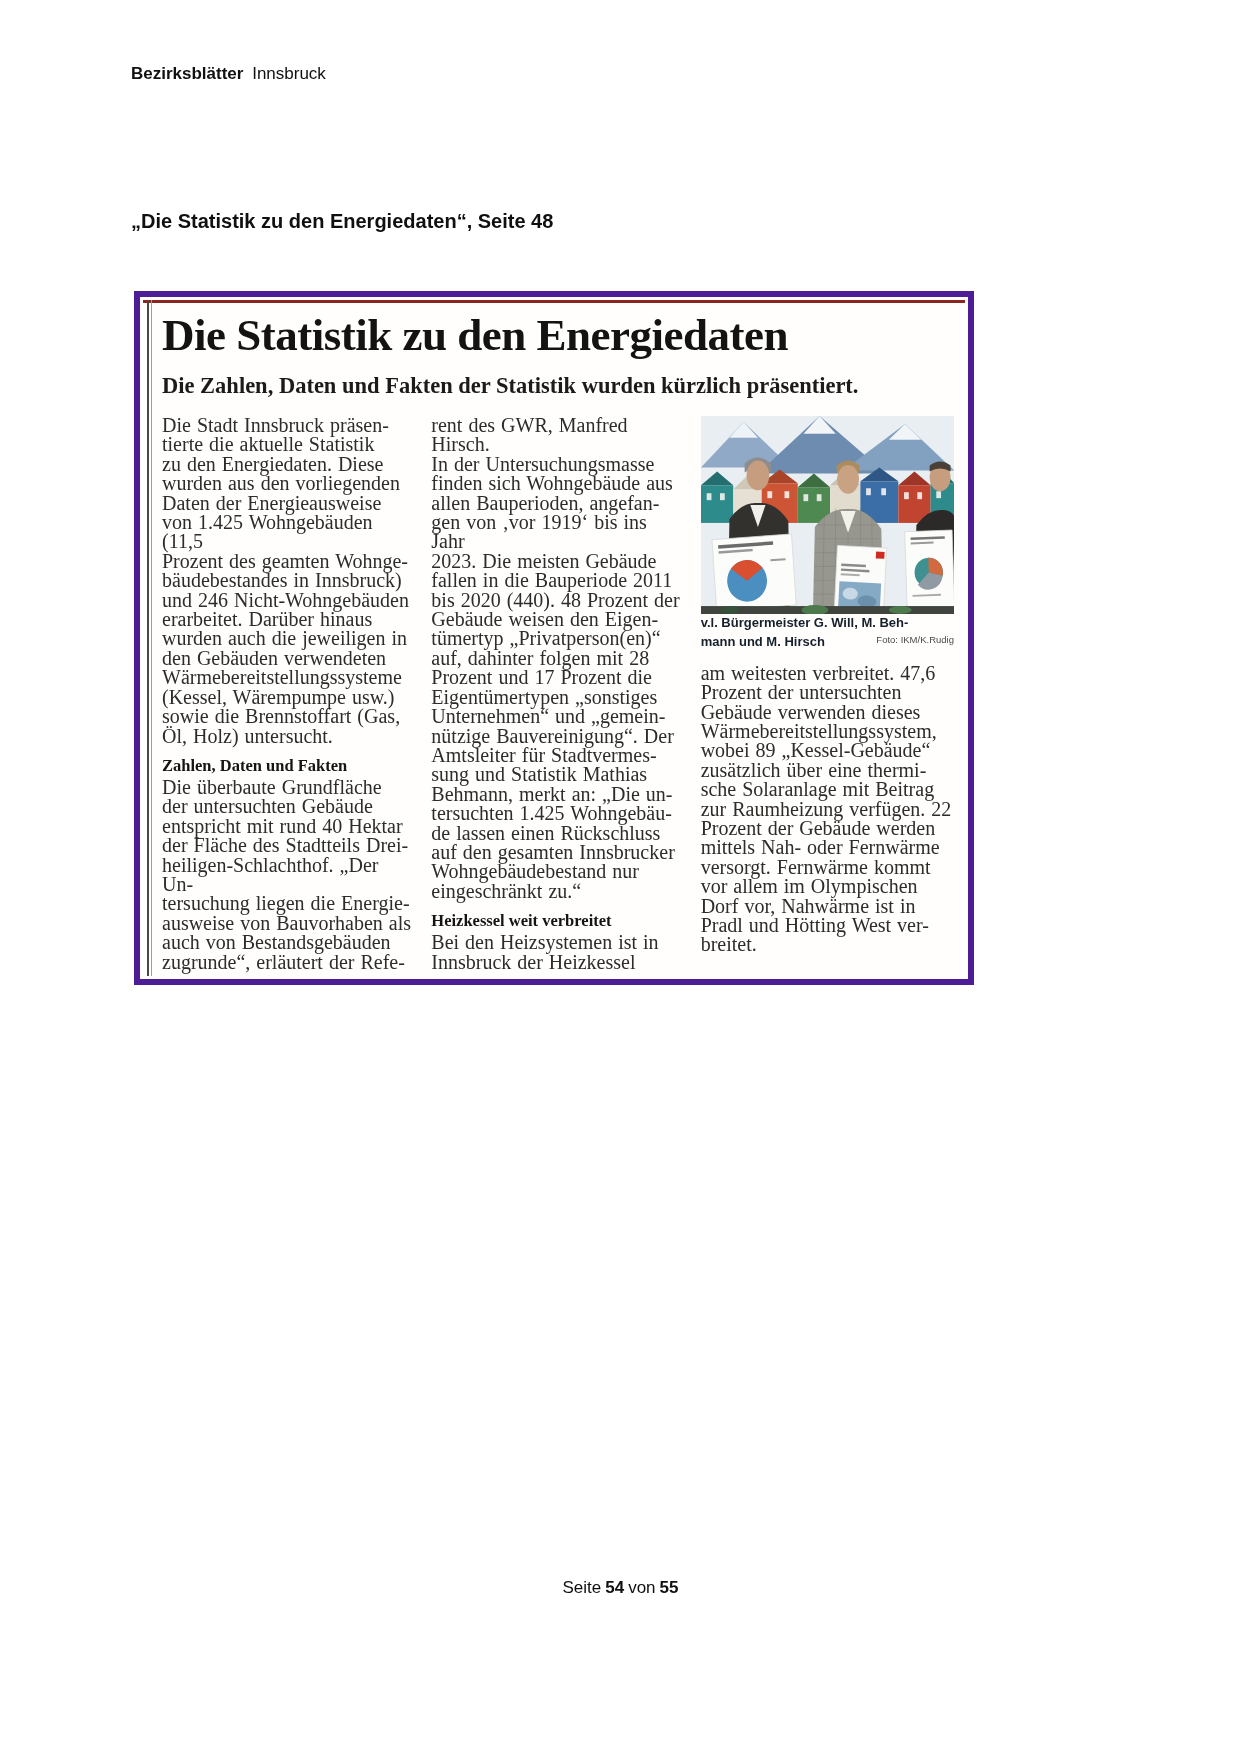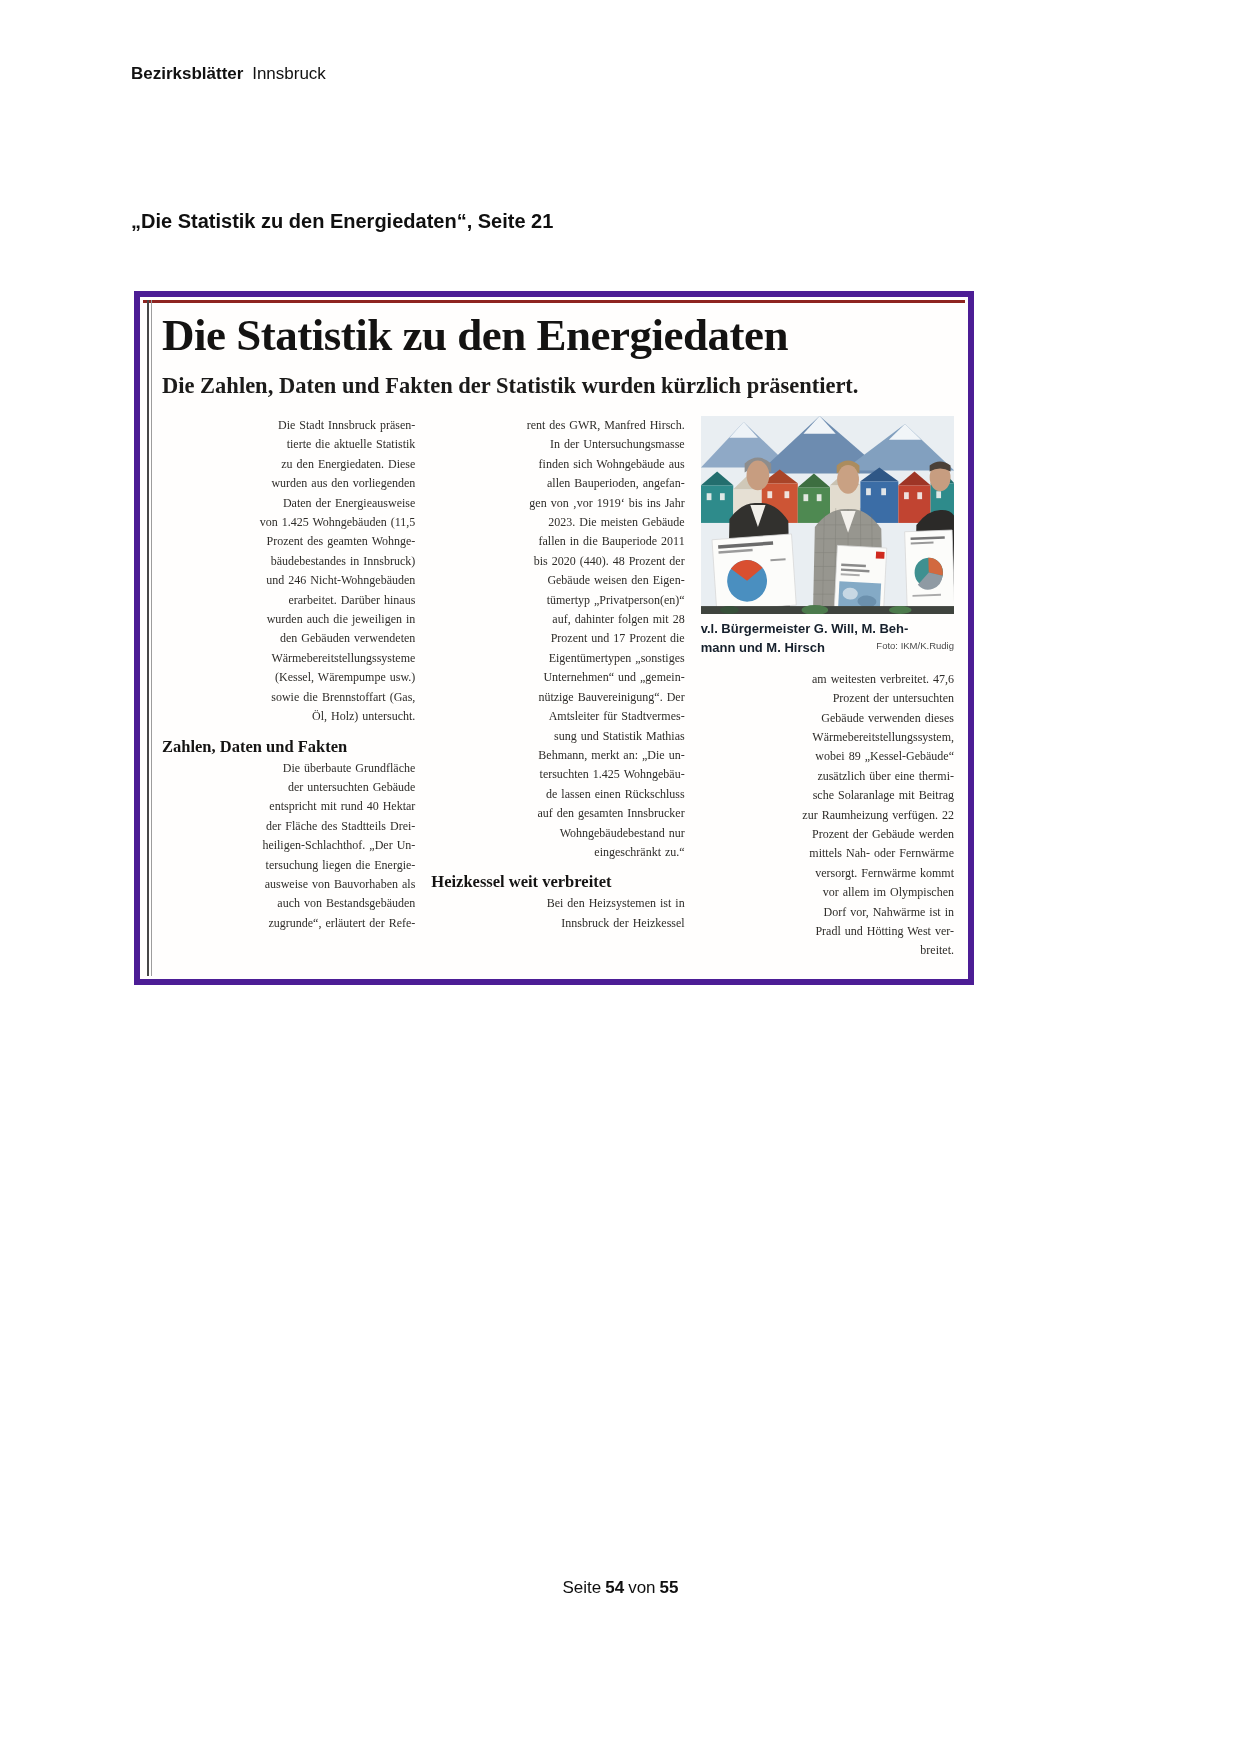--- a/index.html
+++ b/index.html
@@ -14,46 +14,46 @@
               border:6px solid #4c1d95; background:#fffefd; padding:8px 14px 10px 22px; }
   .top-rule { position:absolute; left:3px; top:3px; right:3px; height:3px; background:#8e2420; }
   .scan-edge { position:absolute; left:7px; top:3px; bottom:3px; width:5px;
                border-left:2px solid #474747; border-right:1px solid #9d9d9d; }
   .headline { font-family:"Liberation Serif", serif; font-weight:900; font-size:45px;
               letter-spacing:-0.5px; color:#141312; margin-top:4px; white-space:nowrap; }
   .subheadline { font-family:"Liberation Serif", serif; font-weight:700; font-size:22.5px;
                  color:#1c1b1a; margin-top:12px; }
   .cols { display:flex; gap:16px; margin-top:17px; }
   .col { flex:1; min-width:0; }
-  .body { font-family:"Liberation Serif", serif; font-size:12px; line-height:19.4px;
-          color:#2e2c29; white-space:pre-line; word-spacing:1px;text-align:right; }
+  .body { font-family:"Liberation Serif", serif; font-size:20px; line-height:19.4px;
+          color:#2e2c29; white-space:pre-line; word-spacing:1px; }
   .colhead { font-family:"Liberation Serif", serif; font-size:16.5px; font-weight:700;
              color:#151413; margin:10px 0 2px; }
   .photo { width:100%; height:198px; overflow:hidden; background:#dfe6ec; }
   .photo svg { width:100%; height:100%; display:block; }
-  .caption { margin-top:6px; font-size:13px; font-weight:700; color:#16202c; line-height:1.45; }
+  .caption { font-size:13px; font-weight:700; color:#16202c; line-height:1.45; }
   .cap2 { display:flex; align-items:flex-start; }
   .credit { margin-left:auto; font-size:9.5px; font-weight:400; color:#4a4a4a; }
   .col3-body { margin-top:12px; }
   .footer { position:absolute; left:0; right:0; top:1578px; text-align:center;
             font-size:17px; color:#101010; }
   .footer .b { font-weight:700; }
   .footer span { margin:0 2px; }
 </style>
 </head>
 <body>
 
 <div class="page">
 
   <div class="masthead">
     <span class="b">Bezirksblätter</span>
     <span class="r">Innsbruck</span>
   </div>
 
-  <div class="doc-title">„Die Statistik zu den Energiedaten“, Seite 21</div>
+  <div class="doc-title">„Die Statistik zu den Energiedaten“, Seite 48</div>
 
   <div class="clipping">
     <div class="top-rule"></div>
     <div class="scan-edge"></div>
 
     <h1 class="headline">Die Statistik zu den Energiedaten</h1>
     <h2 class="subheadline">Die Zahlen, Daten und Fakten der Statistik wurden kürzlich präsentiert.</h2>
 
     <div class="cols">
 

